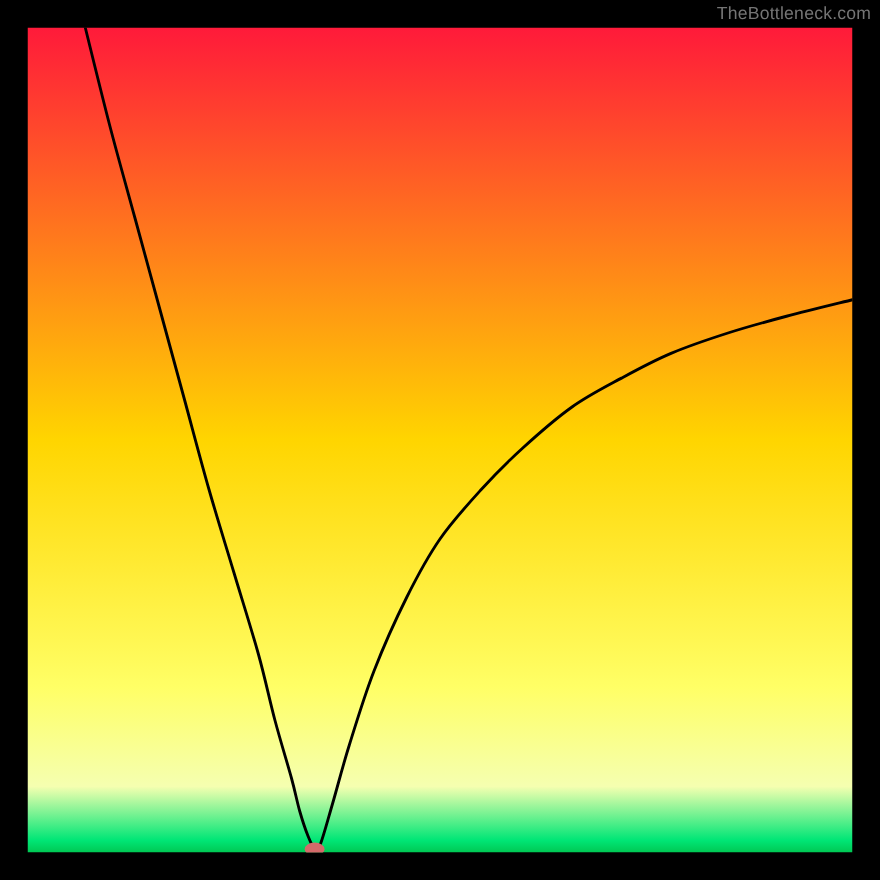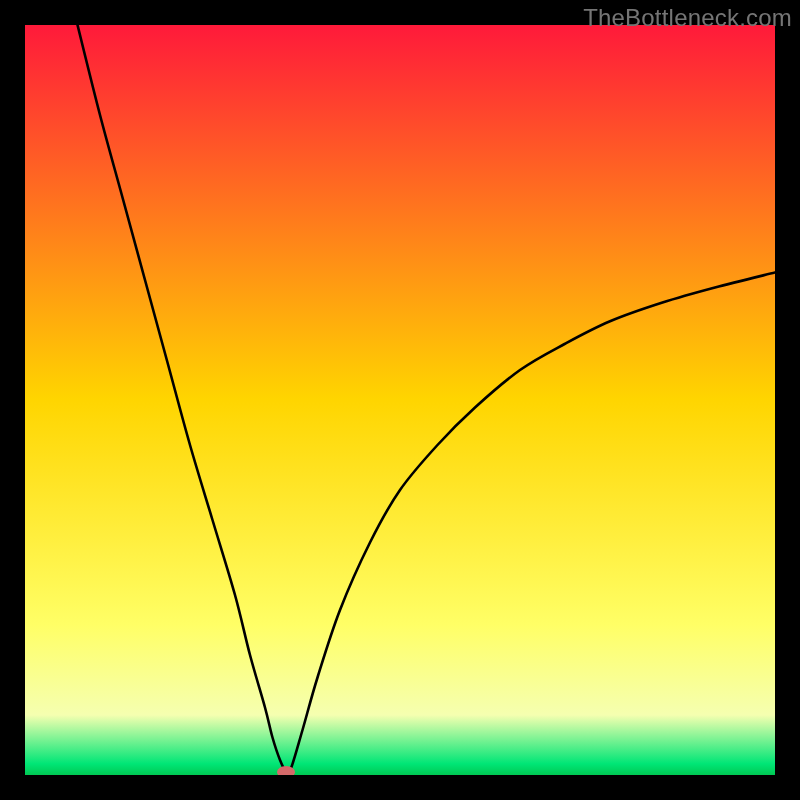--- a/index.html
+++ b/index.html
@@ -17,21 +17,21 @@
     top: 25px;
     width: 750px;
     height: 750px;
     background: #000;
   }
   .watermark {
     position: absolute;
     top: 4px;
     right: 8px;
     color: #757575;
-    font-size: 24px;
+    font-size: 16px;
     letter-spacing: 0.2px;
     font-weight: 400;
     z-index: 5;
   }
   svg {
     display: block;
   }
 </style>
 </head>
 <body>

